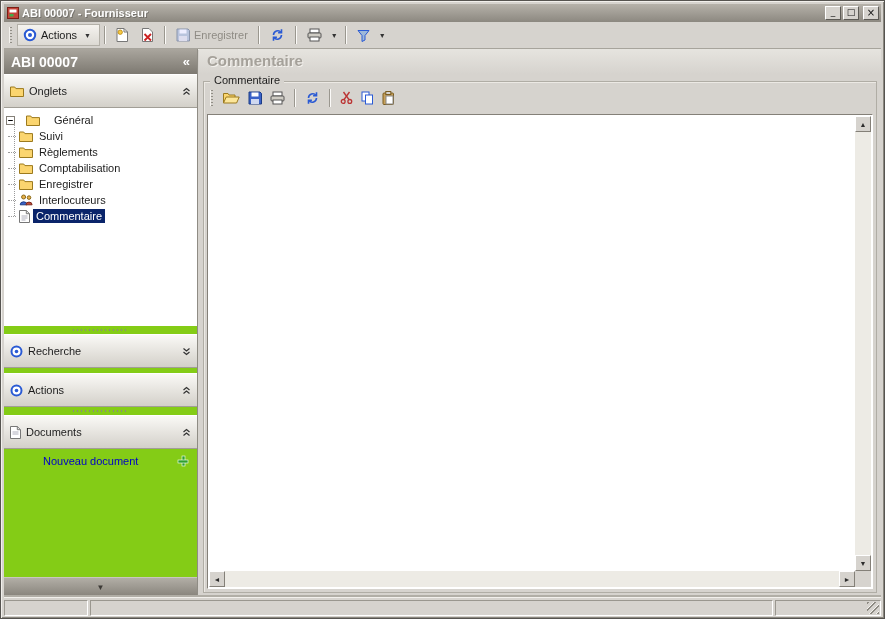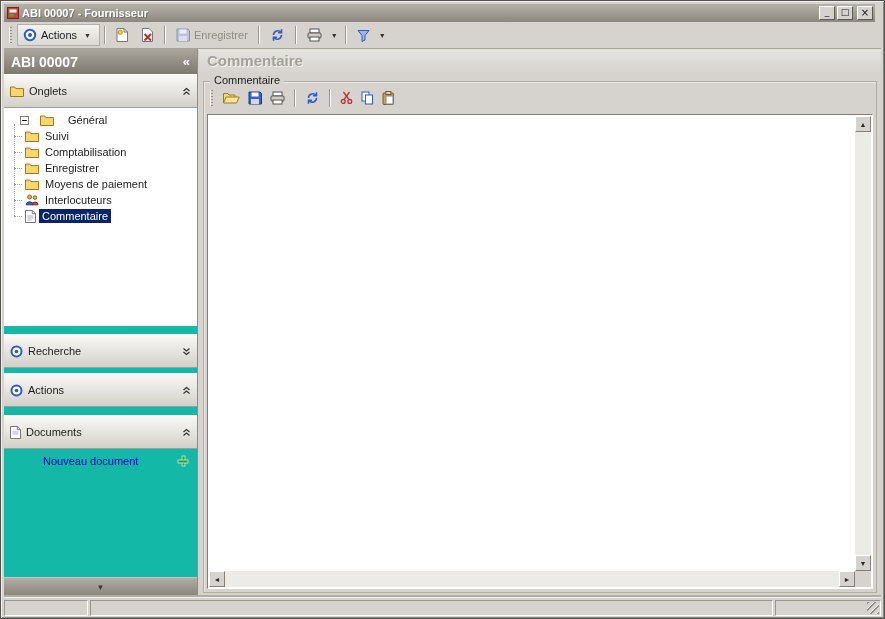--- a/index.html
+++ b/index.html
@@ -7,21 +7,21 @@
 
   .window {
     position: relative; width: 885px; height: 619px;
     background:#d6d3ce; border:1px solid #565450;
     box-shadow: inset 1px 1px 0 #f2f0ec, inset -1px -1px 0 #8a877f;
     overflow: hidden; font-size:11px; color:#1c1c1c;
   }
 
   
   .titlebar {
-    position:absolute; left:3px; top:3px; right:9px; height:18px;
+    position:absolute; left:3px; top:3px; right:3px; height:18px;
     background: linear-gradient(to bottom,#b6b2aa,#8c8880);
     display:flex; align-items:center; padding:0 2px;
   }
   .app-icon { width:12px; height:12px; margin:0 3px 0 1px; flex:none; }
   .titlebar .title { color:#fff; font-weight:bold; font-size:11px; flex:1;
     text-shadow:1px 1px 0 rgba(0,0,0,.25); white-space:nowrap; overflow:hidden;}
   .winbtn {
     width:16px; height:14px; margin-left:2px; background:#d6d3ce;
     border:1px solid; border-color:#fff #5c5a55 #5c5a55 #fff;
     font-size:9px; line-height:11px; text-align:center; color:#111;
@@ -46,47 +46,47 @@
   }
   .tb-btn.framed { border:1px solid #b3b0a8; background:linear-gradient(to bottom,#f5f3ef,#dcd9d3); }
   .tb-btn.disabled { color:#8f8c85; }
   .tb-caret { font-size:7px; color:#333; padding:2px 3px; }
   .tb-sep { width:0; height:18px; border-left:1px solid #9a978f; border-right:1px solid #fbfaf8; margin:0 4px; }
   .icon { display:inline-flex; align-items:center; justify-content:center; flex:none; }
 
   
   .sidebar {
     position:absolute; left:3px; top:48px; width:194px; bottom:21px;
-    background:#14b8a6; border-right:1px solid #8f8c84;
+    background:#84cc16; border-right:1px solid #8f8c84;
     display:flex; flex-direction:column;
   }
   .sb-header {
     height:25px; flex:none; display:flex; align-items:center; padding:0 7px;
     background:linear-gradient(to bottom,#aaa69e,#7d7971);
     color:#fff; font-weight:bold; font-size:14px;
   }
   .sb-collapse { margin-left:auto; color:#fff; font-size:13px; font-weight:bold; cursor:default; }
   .section-header {
     height:20px; flex:none; display:flex; align-items:center; gap:5px; padding:16px 6px;
     background:linear-gradient(to bottom,#faf9f6,#d3d0c9);
     border-top:1px solid #fff; border-bottom:1px solid #a19e96;
     font-size:11px; color:#1c1c1c; cursor:default;
   }
   .section-header .chev { margin-left:auto; }
   .chev.down svg { transform:rotate(180deg); }
 
   .tree { height:218px; flex:none; background:#fff; overflow:hidden; padding-top:4px; }
   .tree-row { display:flex; align-items:center; height:16px; font-size:11px; cursor:default; }
-  .tree-row.root { padding-left:16px; gap:11px; }
+  .tree-row.root { padding-left:2px; gap:11px; }
   .tree-children { position:relative; }
   .tree-children::before {
     content:""; position:absolute; left:10px; top:-4px; bottom:8px;
     border-left:1px dotted #9a9a9a;
   }
-  .tree-row.child { padding-left:10px; }
+  .tree-row.child { padding-left:4px; }
   .connector { width:8px; height:1px; border-top:1px dotted #9a9a9a; margin-right:3px; flex:none; }
   .tlabel { padding:1px 3px; white-space:nowrap; }
   .tree-row.child .icon { margin-right:3px; }
   .tree-row.selected .tlabel { background:#0a246a; color:#fff; }
 
   .splitter { height:8px; flex:none; display:flex; align-items:center; justify-content:center; cursor:default; }
   .splitter .dots { width:56px; height:2px;
     background: repeating-linear-gradient(to right,#8b887f 0 1px, transparent 1px 4px); }
 
   .docs-content { flex:1; padding:6px 8px 0 8px; display:flex; align-items:flex-start;margin-left:31px; }
@@ -311,39 +311,39 @@
             </span>
           <span class="tlabel">Suivi</span>
         </div>
         <div class="tree-row child">
           <span class="connector"></span>
           <span class="icon">
               <svg width="14" height="12">
                 <path d="M0.5 11.5 V2 h4.2 l1.2 1.6 h7.6 v7.9 z" fill="#fbd56f" stroke="#9c7a1e"></path>
               </svg>
             </span>
-          <span class="tlabel">Comptabilisation</span>
+          <span class="tlabel">Règlements</span>
         </div>
         <div class="tree-row child">
           <span class="connector"></span>
           <span class="icon">
               <svg width="14" height="12">
                 <path d="M0.5 11.5 V2 h4.2 l1.2 1.6 h7.6 v7.9 z" fill="#fbd56f" stroke="#9c7a1e"></path>
               </svg>
             </span>
-          <span class="tlabel">Enregistrer</span>
+          <span class="tlabel">Comptabilisation</span>
         </div>
         <div class="tree-row child">
           <span class="connector"></span>
           <span class="icon">
               <svg width="14" height="12">
                 <path d="M0.5 11.5 V2 h4.2 l1.2 1.6 h7.6 v7.9 z" fill="#fbd56f" stroke="#9c7a1e"></path>
               </svg>
             </span>
-          <span class="tlabel">Moyens de paiement</span>
+          <span class="tlabel">Enregistrer</span>
         </div>
         <div class="tree-row child">
           <span class="connector"></span>
           <span class="icon">
             <svg width="14" height="12">
                 <circle cx="4.6" cy="3" r="2" fill="#e8b04a" stroke="#8a6a1a"></circle>
                 <path d="M1.2 10.8 a3.4 3 0 0 1 6.8 0 z" fill="#3a62c8" stroke="#1c3c86"></path>
                 <circle cx="10" cy="3.6" r="1.8" fill="#e8b04a" stroke="#8a6a1a"></circle>
                 <path d="M6.9 10.8 a3.1 2.7 0 0 1 6.2 0 z" fill="#c04a3a" stroke="#7c2a1e"></path>
               </svg>

